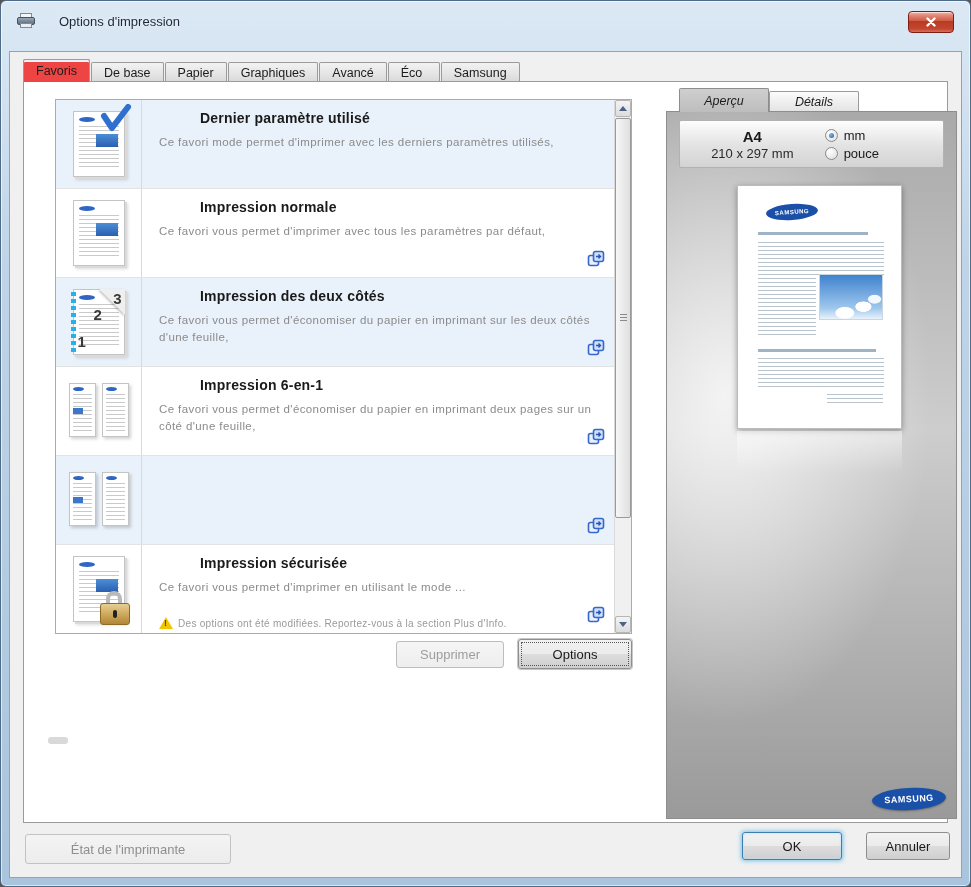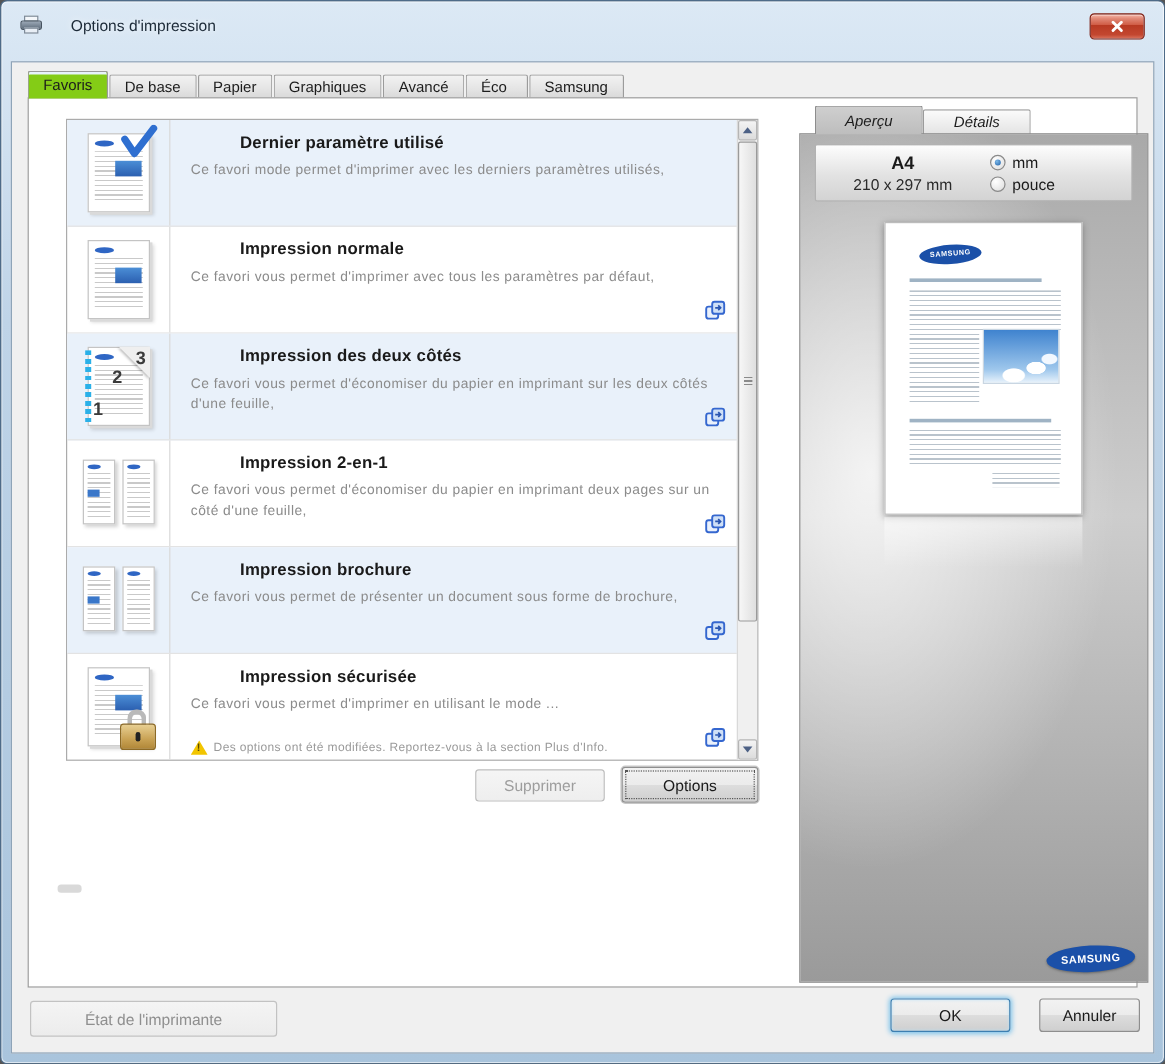--- a/index.html
+++ b/index.html
@@ -11,21 +11,21 @@
   .win-icon .pbody{position:absolute;left:0;top:4px;width:18px;height:8px;background:linear-gradient(180deg,#9aa7b5,#5f6d7c);border-radius:2px;border:1px solid #46525f;}
   .win-icon .ppaper{position:absolute;left:3px;top:0;width:12px;height:5px;background:#f4f7fa;border:1px solid #7d8a98;}
   .win-icon .pout{position:absolute;left:3px;top:10px;width:12px;height:5px;background:#e8eef5;border:1px solid #7d8a98;}
   #title-text{position:absolute;left:58px;top:13px;font-size:13px;color:#1c2a38;text-shadow:0 0 6px rgba(255,255,255,.9);}
   #close-btn{position:absolute;right:16px;top:10px;width:46px;height:22px;border:1px solid #7e1e12;border-radius:4px;background:linear-gradient(180deg,#f6b8aa 0%,#e08775 18%,#cf5a43 45%,#b83a23 46%,#c34730 85%,#d8705b 100%);display:flex;align-items:center;justify-content:center;box-shadow:inset 0 1px 0 rgba(255,255,255,.55);cursor:pointer;}
   
   #client{position:absolute;left:8px;right:8px;top:50px;bottom:8px;background:#f0f0f0;border:1px solid #8ea4b8;}
   
   .tabstrip{position:absolute;left:13px;top:7px;height:23px;display:flex;align-items:flex-end;}
   .tab{height:20px;padding:0 12px;margin-right:1px;display:flex;align-items:center;font-size:12.5px;color:#1c1c1c;background:linear-gradient(180deg,#f2f2f2,#e4e4e4 60%,#d8d8d8);border:1px solid #9b9b9b;border-bottom:none;border-radius:2px 2px 0 0;cursor:pointer;}
-  .tab.active{height:23px;background:#84cc16;position:relative;z-index:3;font-size:12.5px;box-shadow:inset 0 2px 0 #e8f3fb;}
+  .tab.active{height:23px;background:#ef4444;position:relative;z-index:3;font-size:12.5px;box-shadow:inset 0 2px 0 #e8f3fb;}
   .tab.w-eco{min-width:52px;}
   .tab.w-sam{min-width:64px;}
   
   #tabpage{position:absolute;left:13px;top:29px;right:13px;height:742px;background:#fff;border:1px solid #9b9b9b;z-index:2;}
   
   #fav-list{position:absolute;left:31px;top:17px;width:577px;height:535px;border:1px solid #ababab;background:#fff;display:flex;}
   #fav-rows{flex:1;display:flex;flex-direction:column;}
   .fav-row{flex:1;display:flex;position:relative;border-bottom:1px solid #e3e3e3;cursor:pointer;}
   .fav-row:last-child{border-bottom:none;}
   .fav-row.alt{background:#e9f1fa;}
@@ -208,21 +208,21 @@
                     <div class="tlines"></div>
                     <div class="tblue"></div>
                   </div>
                 <div class="mini r">
                     <div class="logo-dash"></div>
                     <div class="tlines"></div>
                   </div>
               </div>
             </div>
             <div class="text-col">
-              <div class="fav-title">Impression 2-en-1</div>
+              <div class="fav-title">Impression 6-en-1</div>
               <div class="fav-desc">Ce favori vous permet d'économiser du papier en imprimant deux pages sur un côté d'une feuille,</div>
             </div>
             <div class="badge"><svg width="18" height="18" viewBox="0 0 18 18">
                   <rect x="1.5" y="5.5" width="10" height="10" rx="2" fill="#eaf1fc" stroke="#3567cf" stroke-width="1.6"></rect>
                   <rect x="6.5" y="1.5" width="10" height="10" rx="2" fill="#cfe0f7" stroke="#3567cf" stroke-width="1.6"></rect>
                   <path d="M9 6.5 L13 6.5 M11.5 4.5 L13.5 6.5 L11.5 8.5" stroke="#2a55b0" stroke-width="1.4" fill="none"></path>
                 </svg></div>
           </div>
 
           <div class="fav-row alt">
@@ -232,24 +232,20 @@
                     <div class="logo-dash"></div>
                     <div class="tlines"></div>
                     <div class="tblue"></div>
                   </div>
                 <div class="mini r">
                     <div class="logo-dash"></div>
                     <div class="tlines"></div>
                   </div>
               </div>
             </div>
-            <div class="text-col">
-              <div class="fav-title">Impression brochure</div>
-              <div class="fav-desc">Ce favori vous permet de présenter un document sous forme de brochure,</div>
-            </div>
             <div class="badge"><svg width="18" height="18" viewBox="0 0 18 18">
                   <rect x="1.5" y="5.5" width="10" height="10" rx="2" fill="#eaf1fc" stroke="#3567cf" stroke-width="1.6"></rect>
                   <rect x="6.5" y="1.5" width="10" height="10" rx="2" fill="#cfe0f7" stroke="#3567cf" stroke-width="1.6"></rect>
                   <path d="M9 6.5 L13 6.5 M11.5 4.5 L13.5 6.5 L11.5 8.5" stroke="#2a55b0" stroke-width="1.4" fill="none"></path>
                 </svg></div>
           </div>
 
           <div class="fav-row">
             <div class="thumb-col">
               <div class="tpage">

